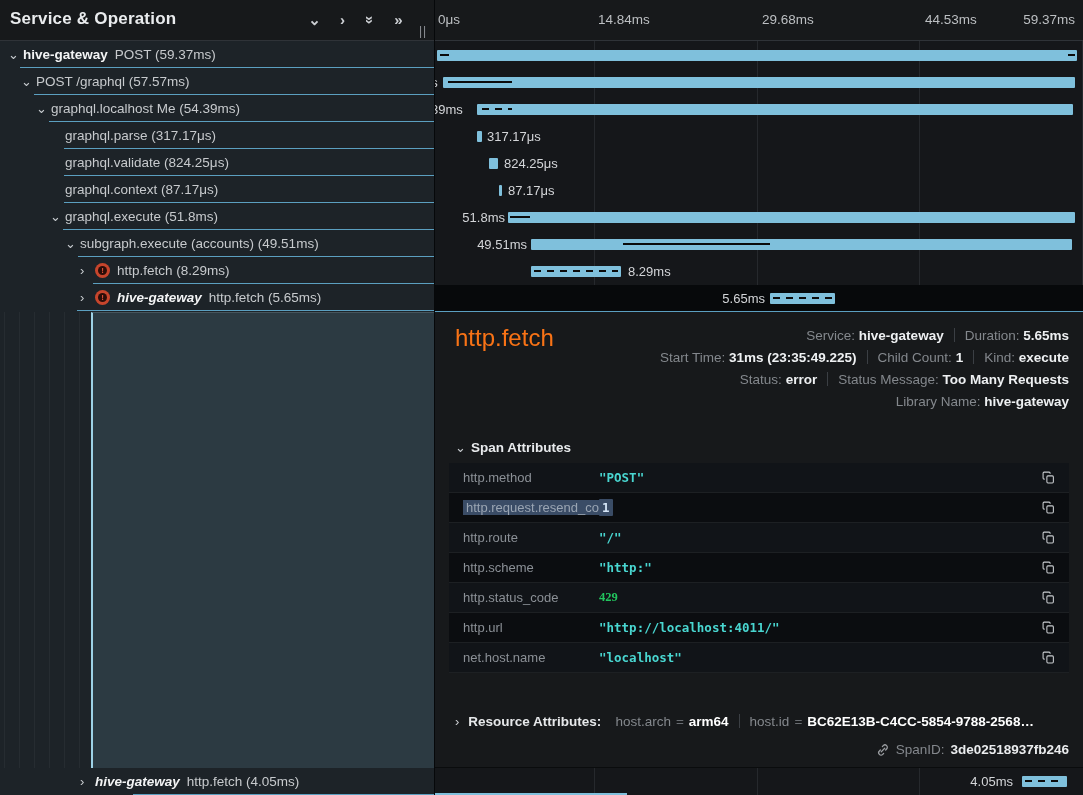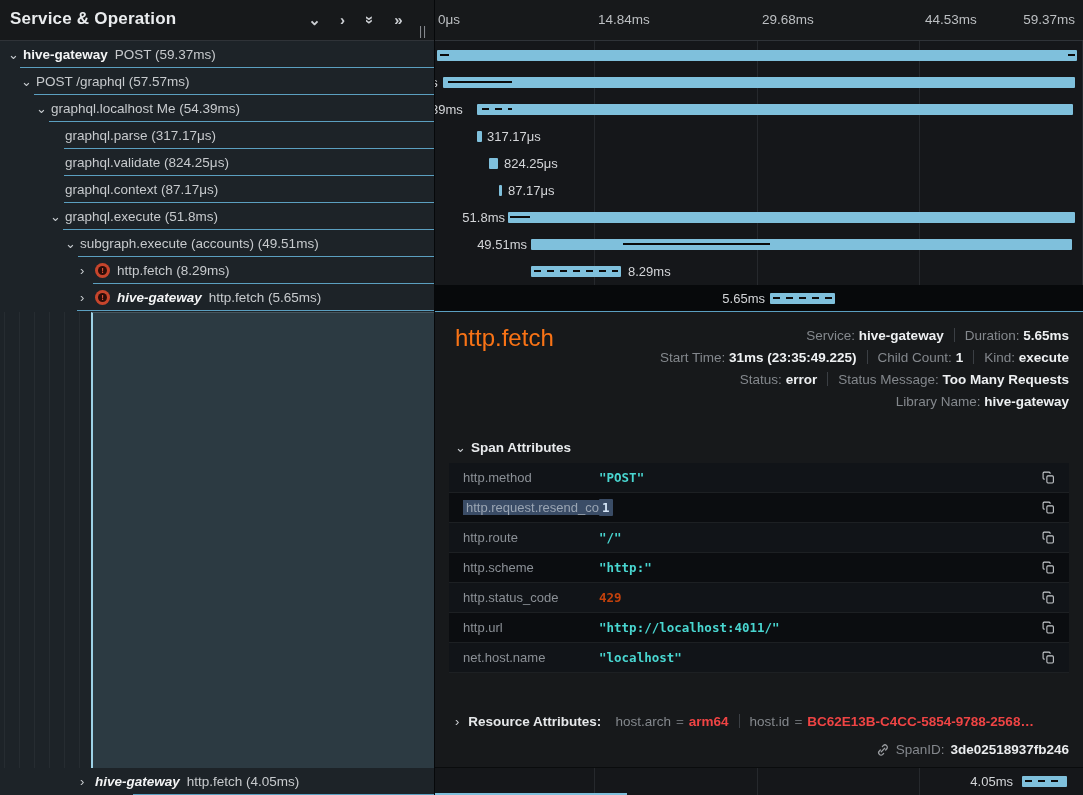--- a/index.html
+++ b/index.html
@@ -58,30 +58,30 @@
   .mv { color:#eef0f2; font-weight:700; }
   .vd { display:inline-block; width:1px; height:14px; background:#3b3f44; margin:0 10px; vertical-align:-2px; }
   .d-attr-head { position:absolute; left:20px; top:128px; font-size:13.5px; font-weight:700; color:#e8eaec; }
   .d-attr-head .chev { display:inline-block; width:16px; font-weight:400; }
   .d-table { position:absolute; left:14px; right:14px; top:151px; }
   .arow { display:flex; align-items:center; height:30px; border-bottom:1px solid #1d2023; }
   .arow:nth-child(odd) { background:#111418; }
   .arow:nth-child(even) { background:#0b0d10; }
   .akey { width:150px; padding-left:14px; font-size:13px; color:#8b9096; flex:0 0 auto; white-space:nowrap; overflow:hidden; }
   .aval { font-family:"DejaVu Sans Mono", monospace; font-size:12.5px; font-weight:700; color:#49d6d0; white-space:nowrap; }
-  .aval.purple { color:#c2410c; }
+  .aval.purple { color:#22c55e;font-family:Liberation Serif, serif; }
   .hl { background:#3a4c66; padding:1px 3px; border-radius:1px; }
   .akey .hl { color:#9aa5b3; }
   .aval .hl { color:#d6e6f7; }
   .copybtn { margin-left:auto; margin-right:12px; width:18px; height:18px; display:flex; align-items:center; justify-content:center; cursor:pointer; }
   .d-resource { position:absolute; left:20px; top:402px; font-size:13.5px; color:#84888d; white-space:nowrap; }
   .d-resource .rchev { color:#cdd0d4; font-size:13px; margin-right:9px; }
   .d-resource .rhead { color:#e6e8ea; font-weight:700; margin-right:14px; }
   .req { color:#6a6e73; margin:0 5px; }
-  .rval { color:#ef4444; font-weight:700; }
+  .rval { color:#ffffff; font-weight:700; }
   .d-spanid { position:absolute; right:14px; top:430px; font-size:13.5px; color:#84888d; display:flex; align-items:center; gap:6px; }
   .d-spanid .sv { color:#eaecee; font-weight:700; }
 
   .tl-bottom { position:absolute; left:435px; top:768px; width:648px; height:27px; background:#15171a; overflow:hidden; }
   .tl-bottom .gridline { height:27px; }
   .sliver { position:absolute; left:0; top:25px; width:192px; height:3px; background:#7fc0dc; }
 </style>
 </head>
 <body>
 

